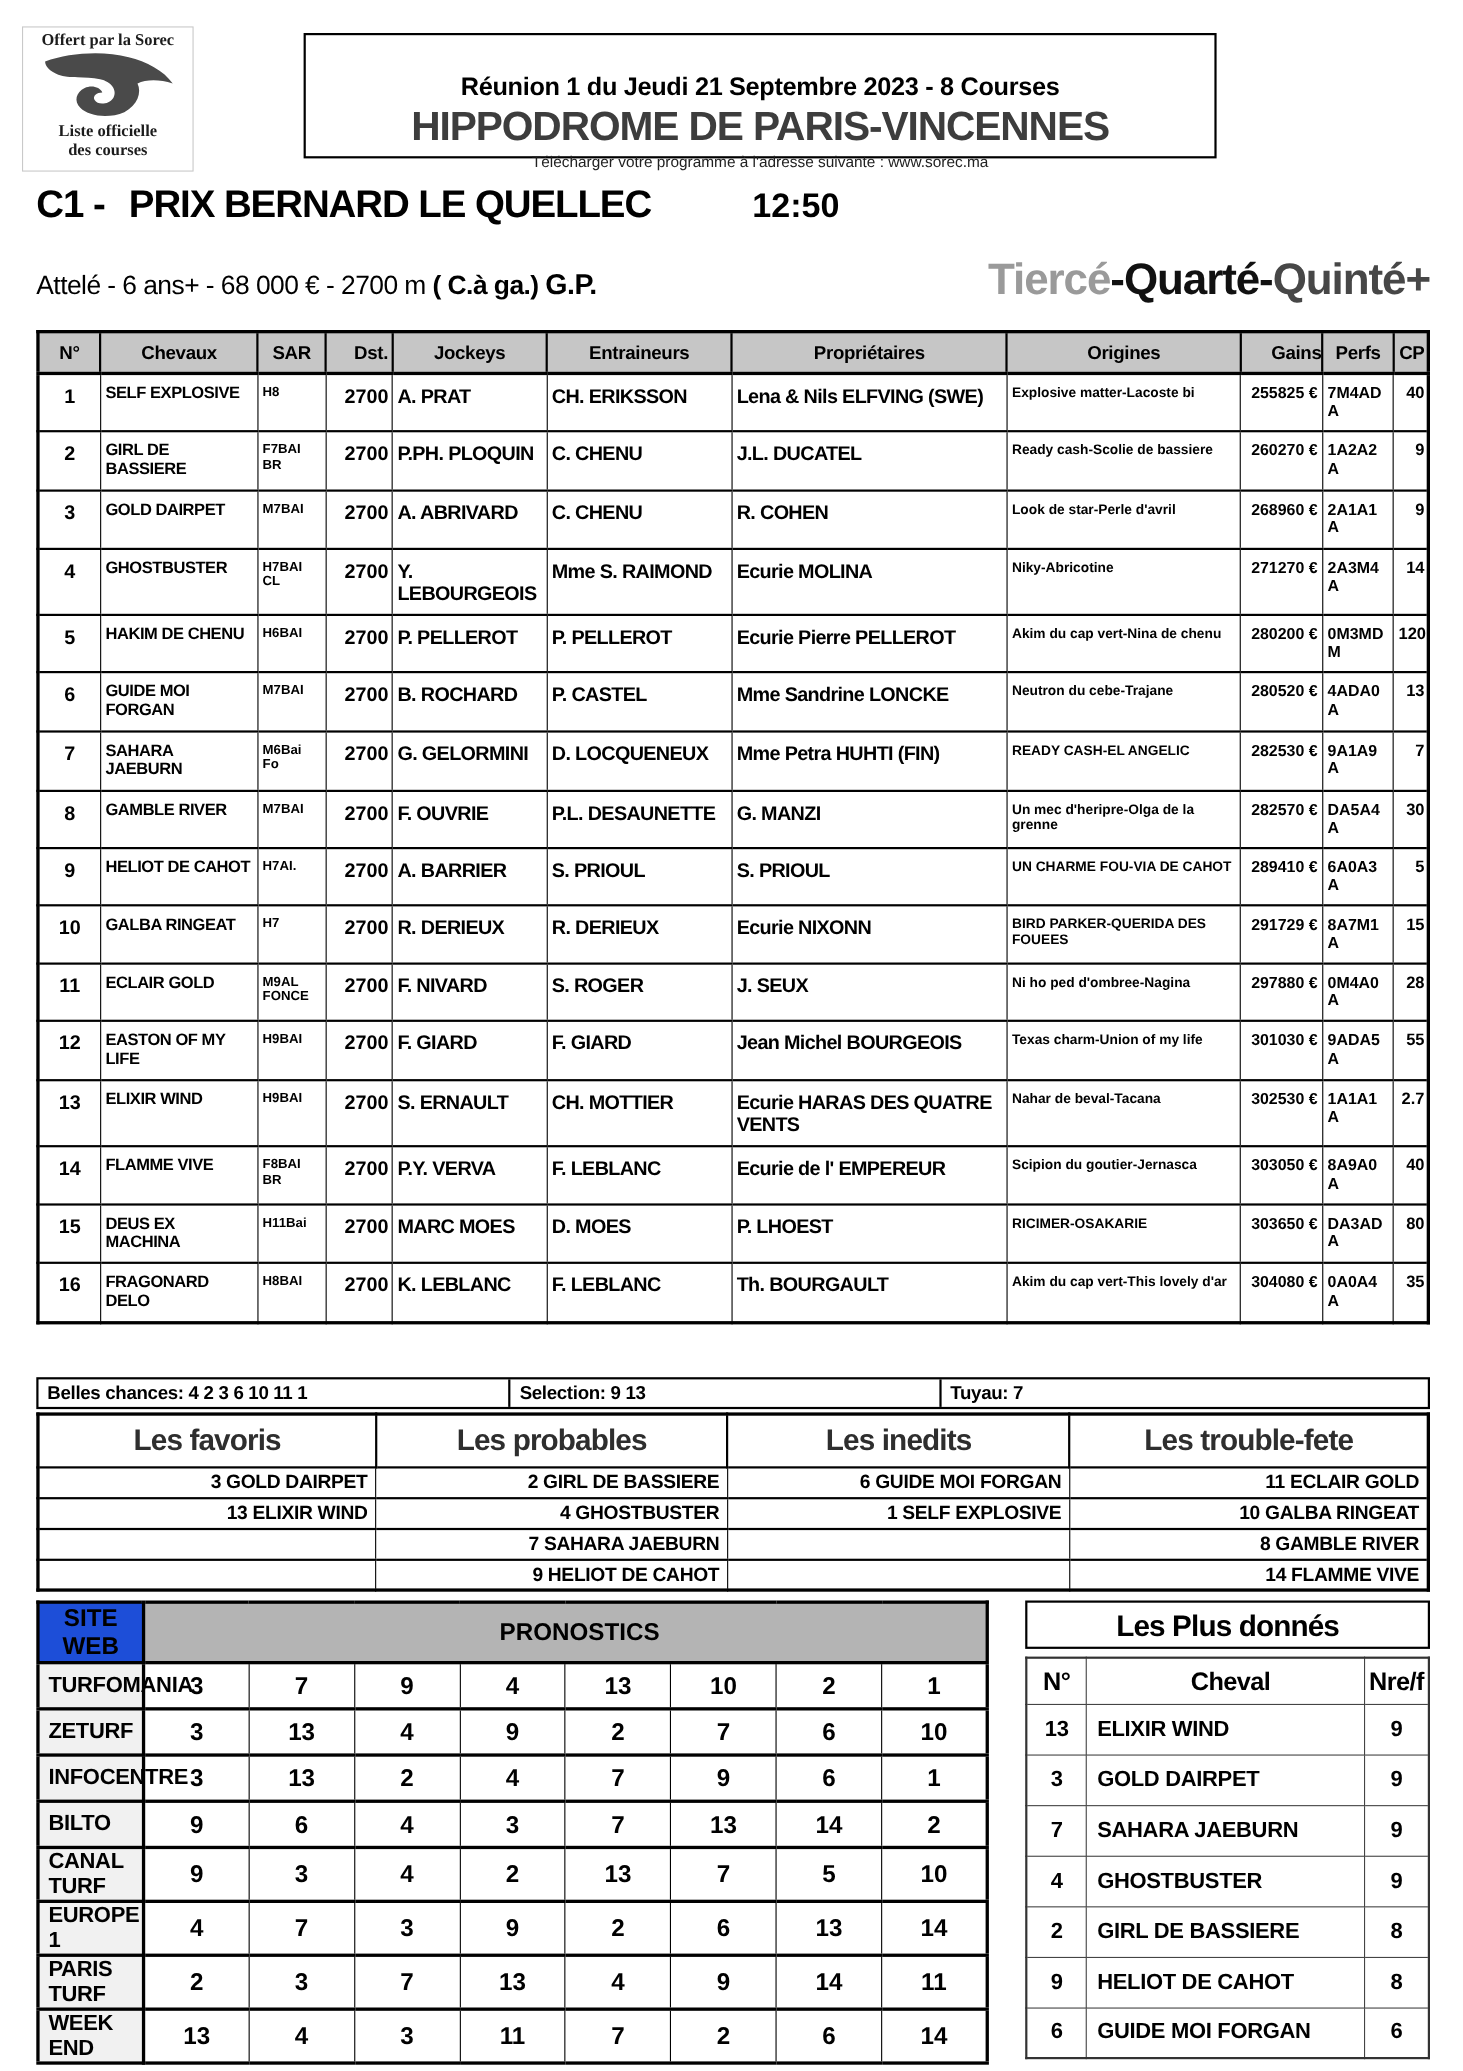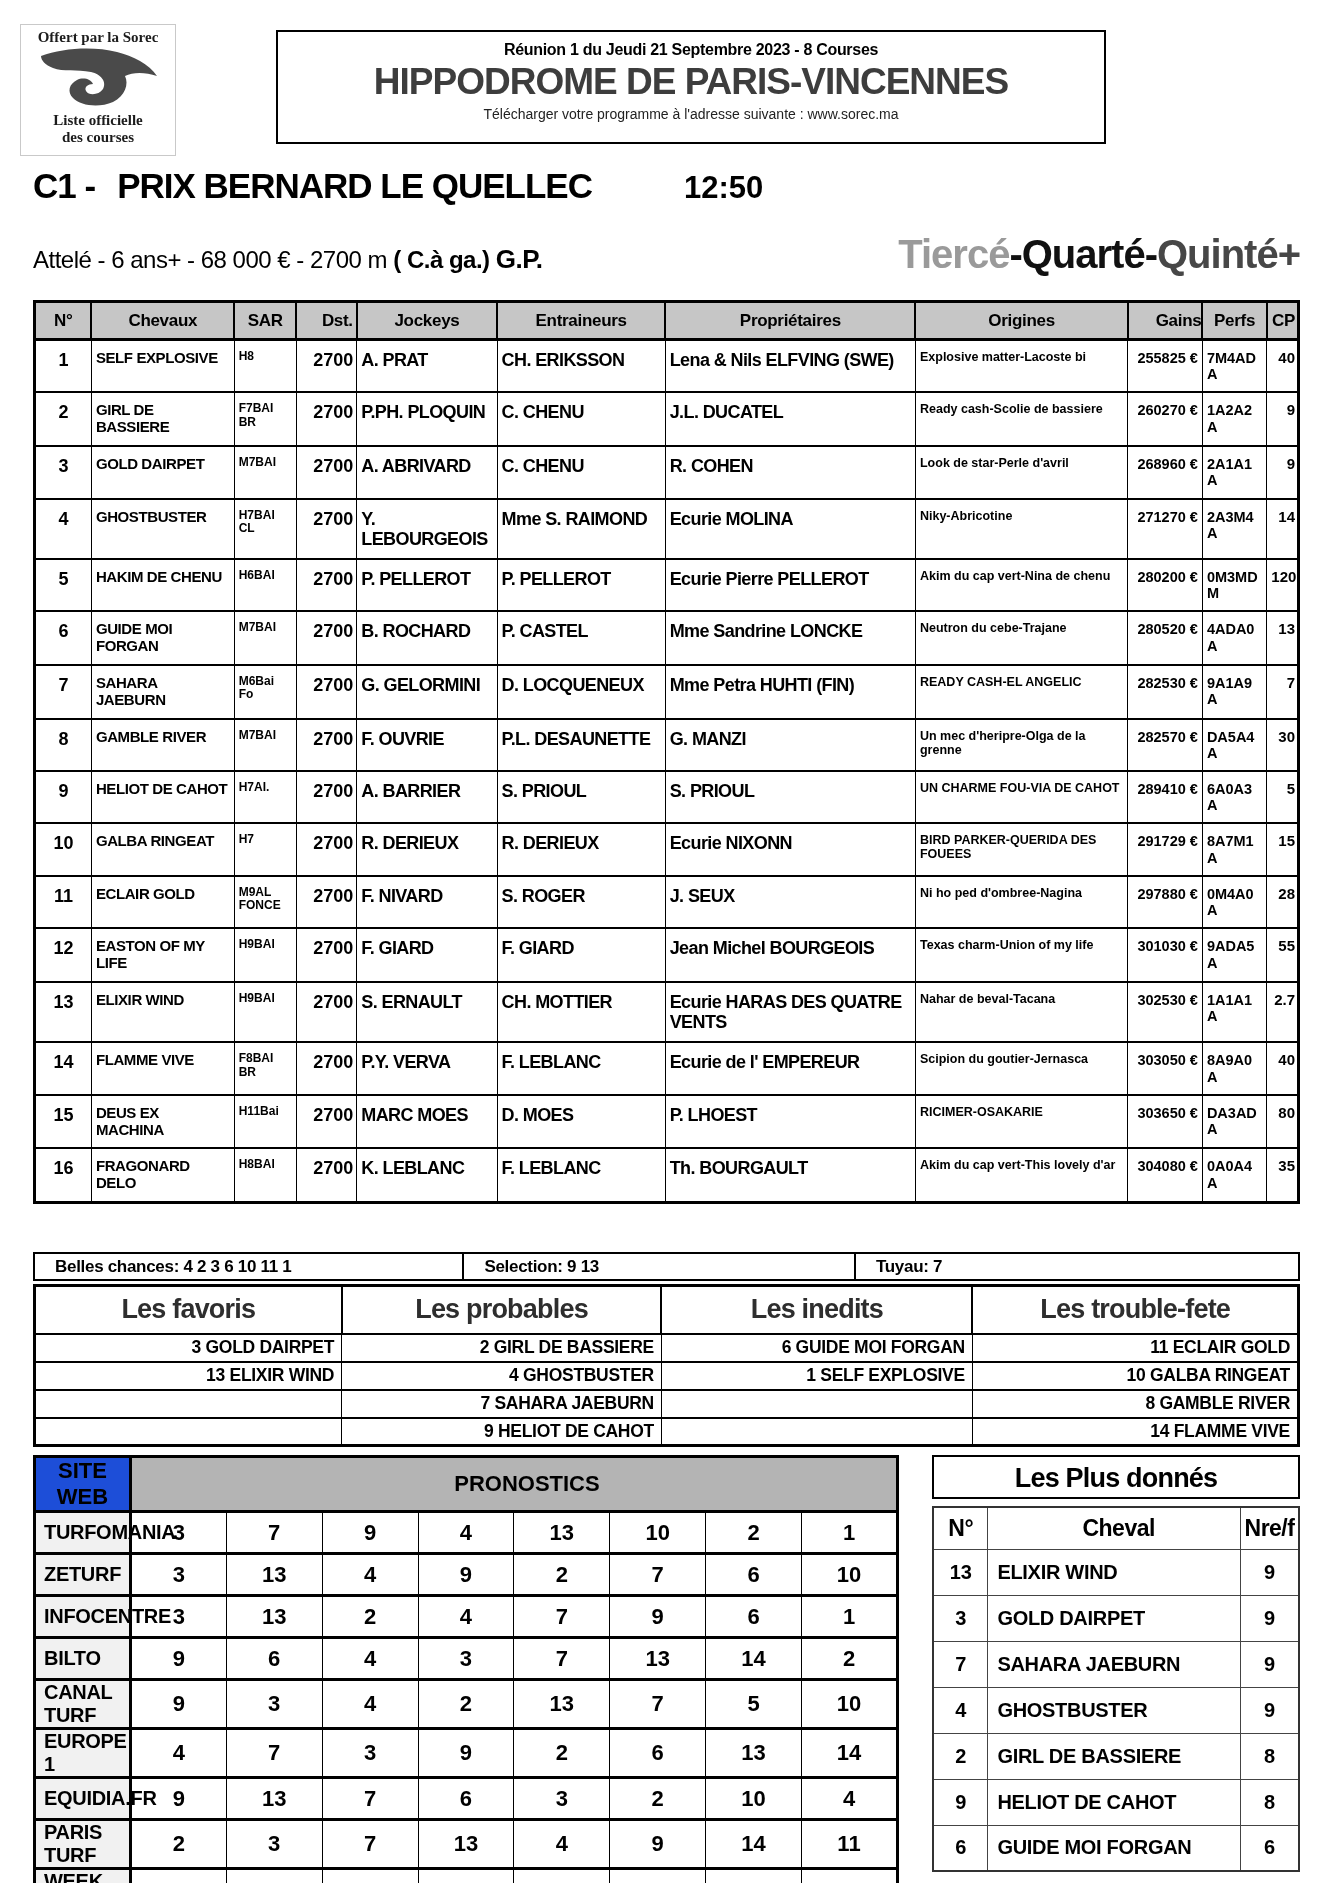--- a/index.html
+++ b/index.html
@@ -29,21 +29,21 @@
   }
   .logo-box .horse { display: block; margin: 0 auto; }
   .header-box {
     position: absolute;
     left: 276px; top: 30px;
     width: 830px; height: 114px;
     border: 2px solid #000;
     text-align: center;
     padding-top: 9px;
   }
-  .header-box .l1 { font-size: 16px; font-weight: bold; letter-spacing: -0.3px; }
+  .header-box .l1 { font-size: 23px; font-weight: bold; letter-spacing: -0.3px; margin-top: 24px; }
   .header-box .l2 { font-size: 37px; font-weight: bold; color: #3d3d3d; letter-spacing: -1px; margin-top: 2px; }
   .header-box .l3 { font-size: 14px; color: #222; margin-top: 3px; }
 
   
   .race-line {
     position: absolute;
     left: 33px; top: 166px;
     width: 1267px;
     display: flex;
     align-items: baseline;
@@ -112,21 +112,21 @@
   .summary-bar {
     position: absolute;
     left: 33px; top: 1252px;
     width: 1267px; height: 29px;
     display: flex;
     border: 2px solid #000;
   }
   .summary-cell {
     border-right: 2px solid #000;
     font-size: 17px; font-weight: bold;
-    padding: 3px 20px;
+    padding: 3px 8px;
     letter-spacing: -0.3px;
   }
   .summary-cell:last-child { border-right: none; }
   .sc1 { width: 34%; } .sc2 { width: 31%; } .sc3 { width: 35%; }
 
   
   .picks {
     position: absolute;
     left: 33px; top: 1284px;
     width: 1267px;
@@ -640,31 +640,20 @@
             <td class="num-cell">4</td>
             <td class="num-cell">7</td>
             <td class="num-cell">3</td>
             <td class="num-cell">9</td>
             <td class="num-cell">2</td>
             <td class="num-cell">6</td>
             <td class="num-cell">13</td>
             <td class="num-cell">14</td>
           </tr>
 
-          <tr>
-            <td class="site-cell">EQUIDIA.FR</td>
-            <td class="num-cell">9</td>
-            <td class="num-cell">13</td>
-            <td class="num-cell">7</td>
-            <td class="num-cell">6</td>
-            <td class="num-cell">3</td>
-            <td class="num-cell">2</td>
-            <td class="num-cell">10</td>
-            <td class="num-cell">4</td>
-          </tr>
 
           <tr>
             <td class="site-cell">PARIS TURF</td>
             <td class="num-cell">2</td>
             <td class="num-cell">3</td>
             <td class="num-cell">7</td>
             <td class="num-cell">13</td>
             <td class="num-cell">4</td>
             <td class="num-cell">9</td>
             <td class="num-cell">14</td>

